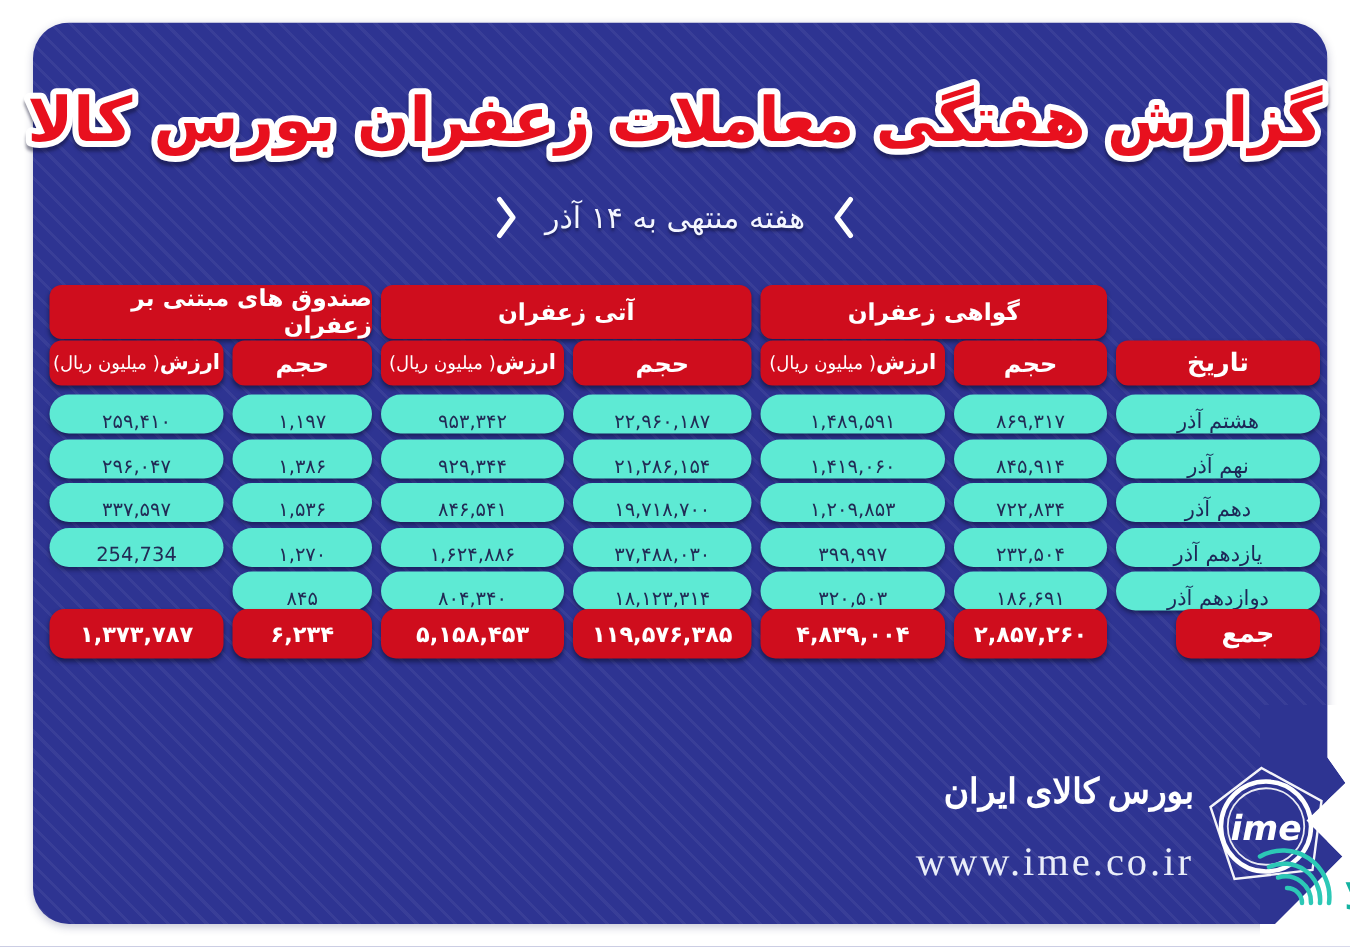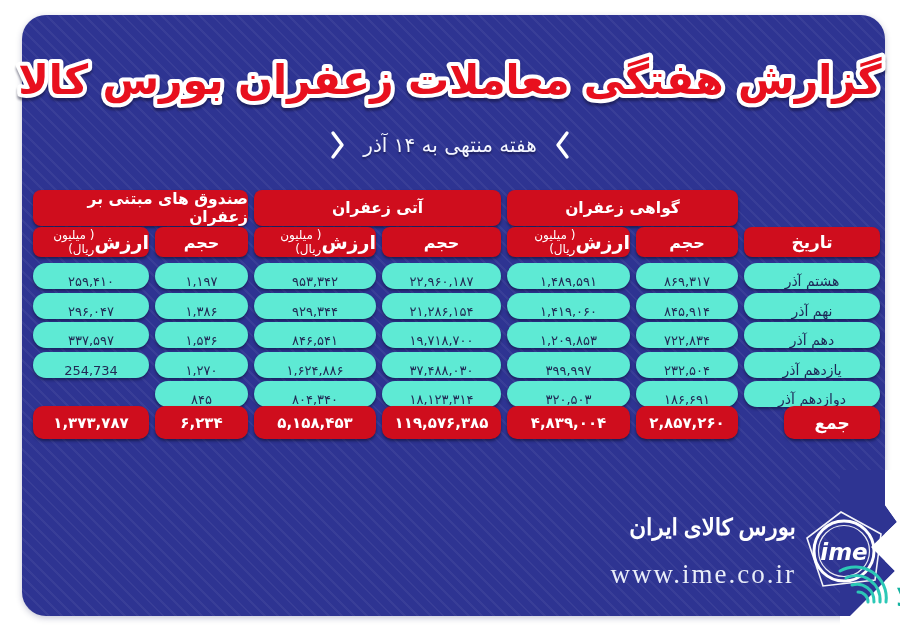--- a/index.html
+++ b/index.html
@@ -30,21 +30,21 @@
   .r-total { top:216px; height:33px; }
 
   .gbar, .hpill, .tpill {
     background:#cf0d1d; border-radius:8px; color:#fff;
     display:flex; align-items:center; justify-content:center;
     box-shadow:0 2px 3px rgba(8,12,40,.55);
   }
   .gbar { grid-column:span 2; font-size:15.5px; font-weight:bold; }
   .gspacer { background:transparent; }
   .hpill { font-size:16px; font-weight:bold; }
-  .hpill .lbl-b { font-weight:bold; font-size:19px;text-align:center; }
+  .hpill .lbl-b { font-weight:bold; font-size:14px;text-align:center; }
   .hpill .lbl-l { font-weight:normal; font-size:12px; }
   .hpill.date-h { font-size:17px; }
   .tpill { border-radius:10px; font-weight:bold; font-size:15px; }
   .tpill.sum-lbl { font-size:17px;margin-left:40px; }
 
   .wpill {
     background:#5eead4; border-radius:13px; color:#222b55;
     display:flex; align-items:flex-end; justify-content:center;
     box-shadow:0 2px 3px rgba(8,12,40,.5);
     font-size:13px;

